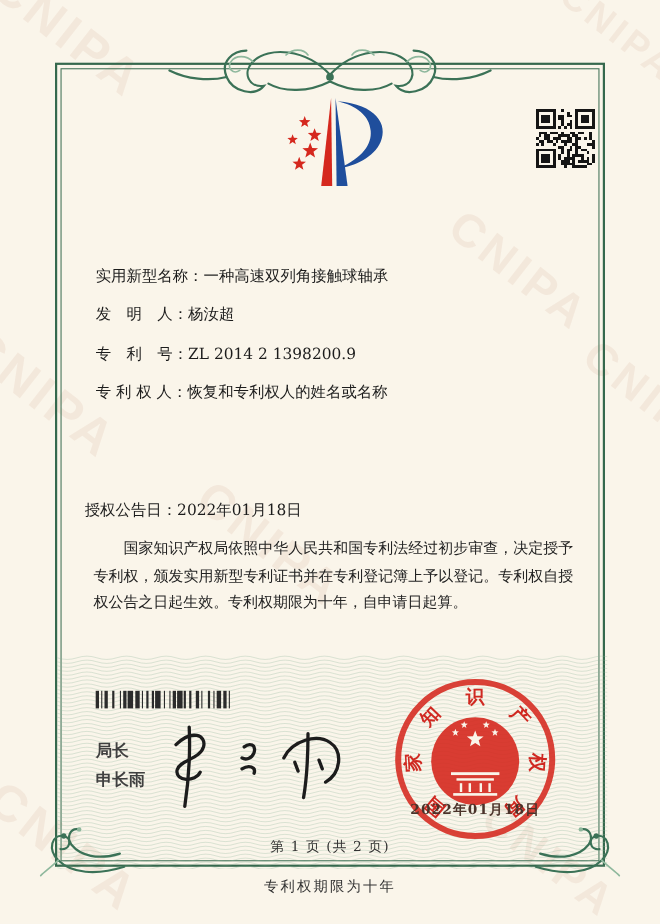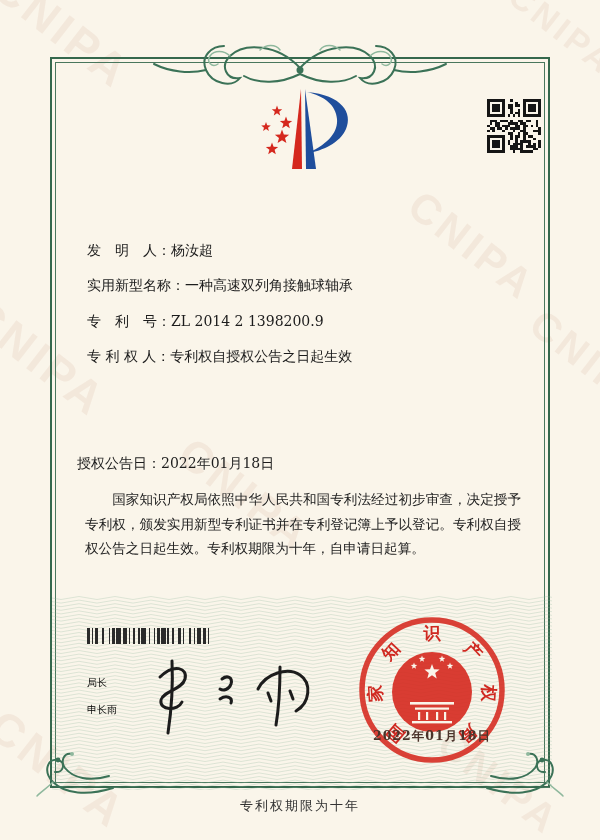--- a/index.html
+++ b/index.html
@@ -48,21 +48,21 @@
     position:absolute; left:33px; top:428px; width:436px;
     font-size:13.6px; line-height:24.5px; text-align:justify; color:#222;
   }
   .body-text p { text-indent:2em; }
 
   .barcode { position:absolute; left:35px; top:569px; height:16px; display:flex; align-items:stretch; }
   .barcode .bar { height:100%; }
   .bar-b { background:#2b2b2b; }
   .bar-w { background:transparent; }
 
-  .signer { position:absolute; left:35px; top:610px; font-size:10px; font-weight:normal; color:#000000; line-height:27px; font-family:"DejaVu Sans", sans-serif; }
+  .signer { position:absolute; left:35px; top:610px; font-size:15px; font-weight:bold; color:#404040; line-height:27px; font-family:"DejaVu Sans", sans-serif; }
   .signature { position:absolute; left:78px; top:596px; width:195px; height:84px; }
 
   .seal { position:absolute; left:300px; top:551px; width:160px; height:160px; }
   .seal-date { position:absolute; left:300px; top:669px; width:160px; text-align:center; font-size:12.5px; letter-spacing:1px; color:#4a332a; font-weight:bold; }
 
   .page-note { position:absolute; left:0; top:703px; width:100%; text-align:center; font-size:12.5px; color:#333; letter-spacing:1px; }
   .cont-note { position:absolute; left:0; top:797px; width:100%; text-align:center; font-size:13px; color:#333; letter-spacing:2px; }
 </style>
 </head>
 <body>
@@ -282,24 +282,24 @@
         <rect x="14" y="0" width="7" height="7" fill="#151515"></rect>
         <rect x="15" y="1" width="5" height="5" fill="#faf5ea"></rect>
         <rect x="16" y="2" width="3" height="3" fill="#151515"></rect>
         <rect x="0" y="14" width="7" height="7" fill="#151515"></rect>
         <rect x="1" y="15" width="5" height="5" fill="#faf5ea"></rect>
         <rect x="2" y="16" width="3" height="3" fill="#151515"></rect>
       </svg>
 
 
     <div class="fields">
+      <div class="frow"><span class="lbl">实用新型名称：</span><span class="val">一种高速双列角接触球轴承</span></div>
       <div class="frow"><span class="lbl">发　明　人：</span><span class="val">杨汝超</span></div>
-      <div class="frow"><span class="lbl">实用新型名称：</span><span class="val">一种高速双列角接触球轴承</span></div>
       <div class="frow"><span class="lbl">专　利　号：</span><span class="val">ZL 2014 2 1398200.9</span></div>
-      <div class="frow"><span class="lbl">专 利 权 人：</span><span class="val">专利权自授权公告之日起生效</span></div>
+      <div class="frow"><span class="lbl">专 利 权 人：</span><span class="val">恢复和专利权人的姓名或名称</span></div>
     </div>
 
     <div class="grant-row">
       <span>授权公告日：</span><span>2022年01月18日</span>
     </div>
 
     <div class="body-text">
       <p>国家知识产权局依照中华人民共和国专利法经过初步审查，决定授予专利权，颁发实用新型专利证书并在专利登记簿上予以登记。专利权自授权公告之日起生效。专利权期限为十年，自申请日起算。</p>
     </div>
 
@@ -397,20 +397,21 @@
           <text x="80" y="29" transform="rotate(-93.33333333333334 80 80)">家</text>
           <text x="80" y="29" transform="rotate(-46.66666666666667 80 80)">知</text>
           <text x="80" y="29" transform="rotate(0 80 80)">识</text>
           <text x="80" y="29" transform="rotate(46.66666666666666 80 80)">产</text>
           <text x="80" y="29" transform="rotate(93.33333333333331 80 80)">权</text>
           <text x="80" y="29" transform="rotate(140 80 80)">局</text>
         </g>
     </svg>
     <div class="seal-date">2022年01月18日</div>
 
+    <div class="page-note">第 1 页 (共 2 页)</div>
   </div>
 
   <svg class="flourish-top" viewBox="0 0 320 52">
     <g fill="none" stroke="#3b7257" stroke-width="2" stroke-linecap="round">
       <g id="ft-half">
         <path d="M160 30 C138 6 104 4 90 18 C80 28 86 42 100 40 C92 50 72 46 66 32 C60 18 72 8 84 8"></path>
         <path d="M160 36 C140 46 118 46 104 38"></path>
         <path d="M66 32 C50 36 30 34 14 26"></path>
         <path d="M90 18 C84 12 74 12 70 18 C66 24 72 30 78 26" stroke="#8fb89d" stroke-width="1.5"></path>
         <path d="M120 12 C126 6 136 6 140 12" stroke="#8fb89d" stroke-width="1.5"></path>

